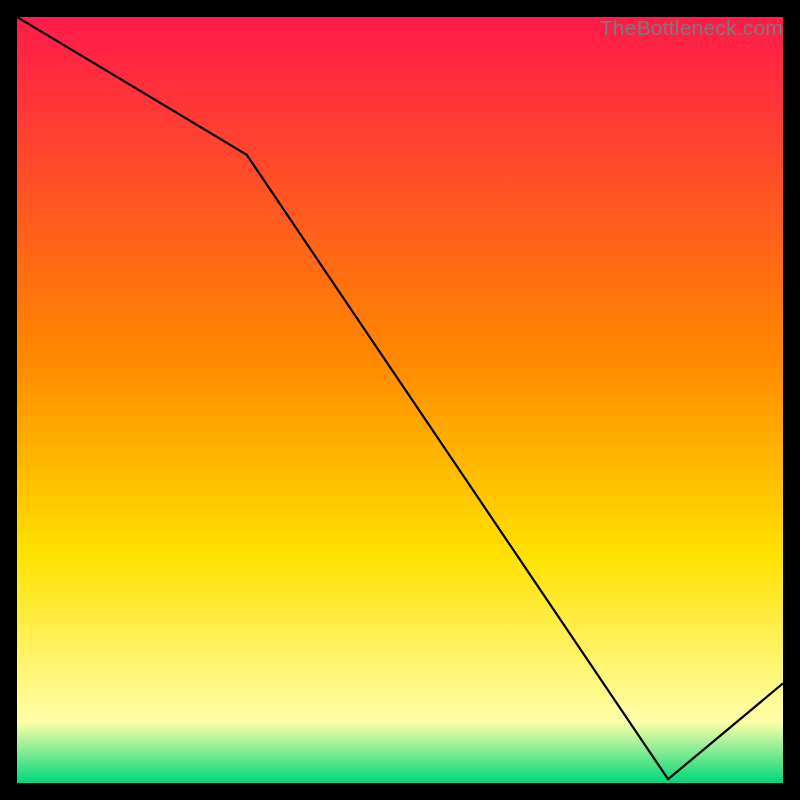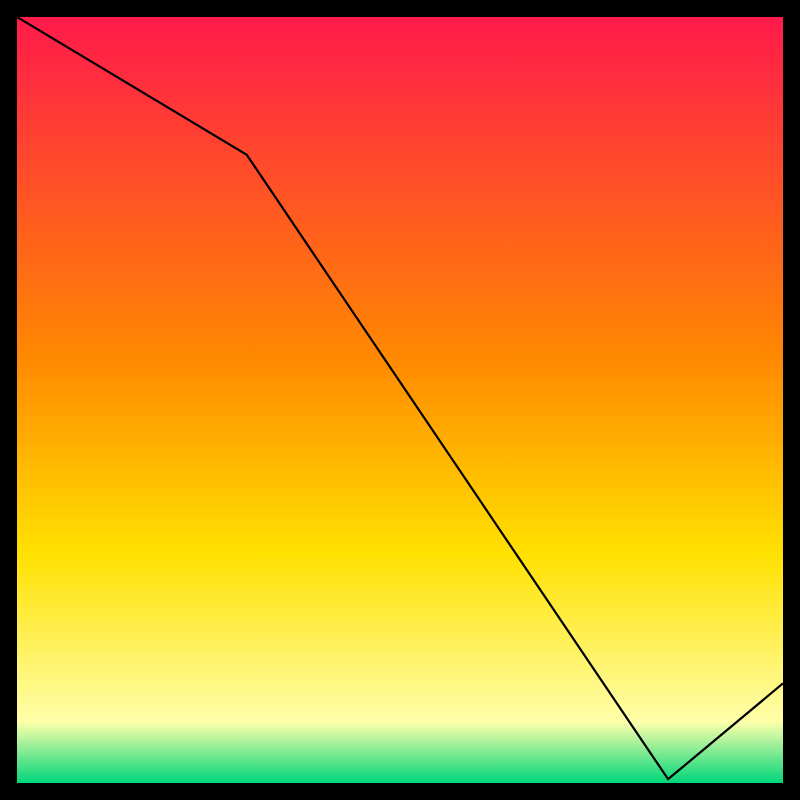--- a/index.html
+++ b/index.html
@@ -55,15 +55,16 @@
         <stop offset="0.45" stop-color="#ff8a00"></stop>
         <stop offset="0.70" stop-color="#ffe100"></stop>
         <stop offset="0.92" stop-color="#ffffaa"></stop>
         <stop offset="1" stop-color="#00d67a"></stop>
       </linearGradient>
     </defs>
     <rect x="0" y="0" width="766" height="766" fill="url(#bg)"></rect>
     <path id="series-line" fill="none" stroke-width="2.2" stroke="#000000" d="M0.0 0.0 L229.8 137.9 L651.1 762.2 L766.0 666.4"></path>
   </svg>
 
+  <div class="watermark">TheBottleneck.com</div>
 
   <div class="annot" id="annot" style="left: 583.12px; top: 742.51px;"></div>
 </div>
 
 </body></html>

